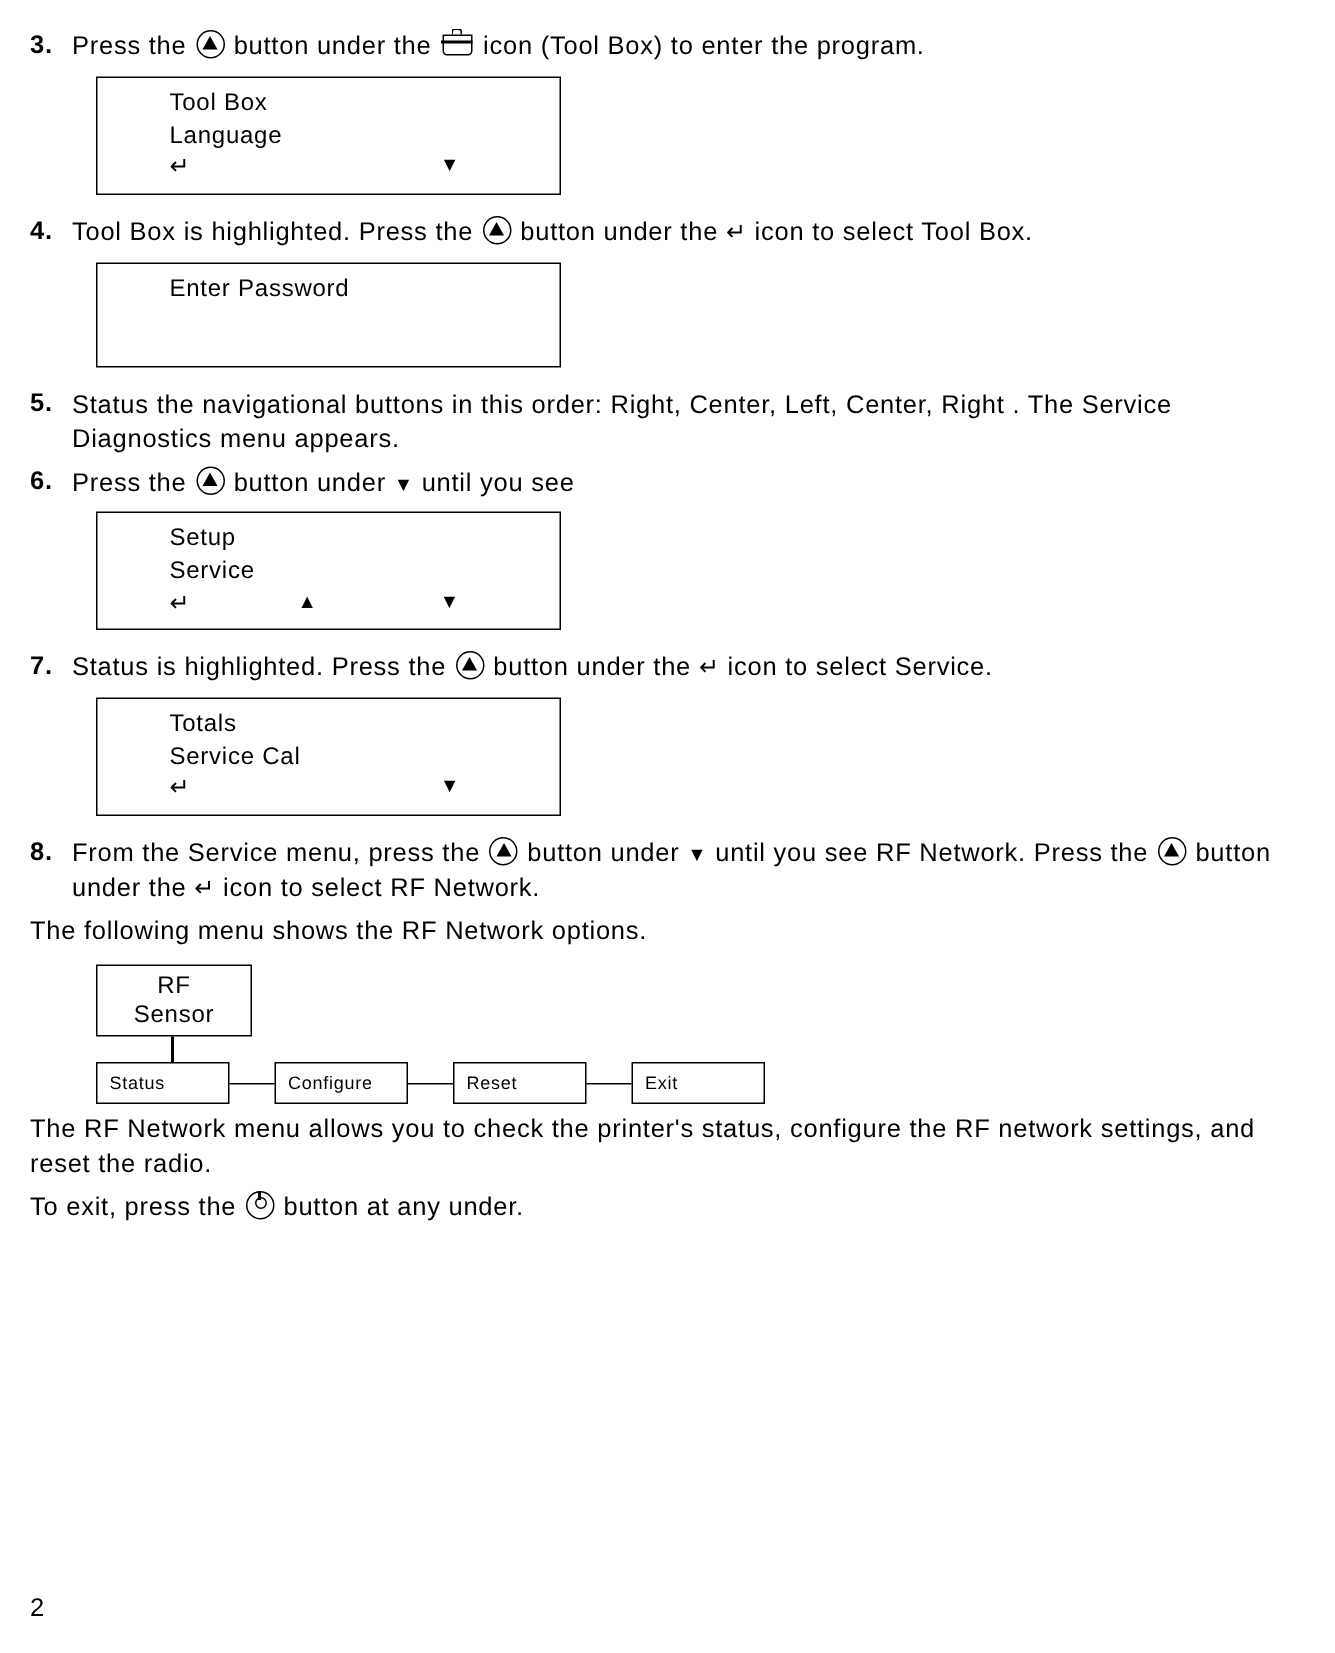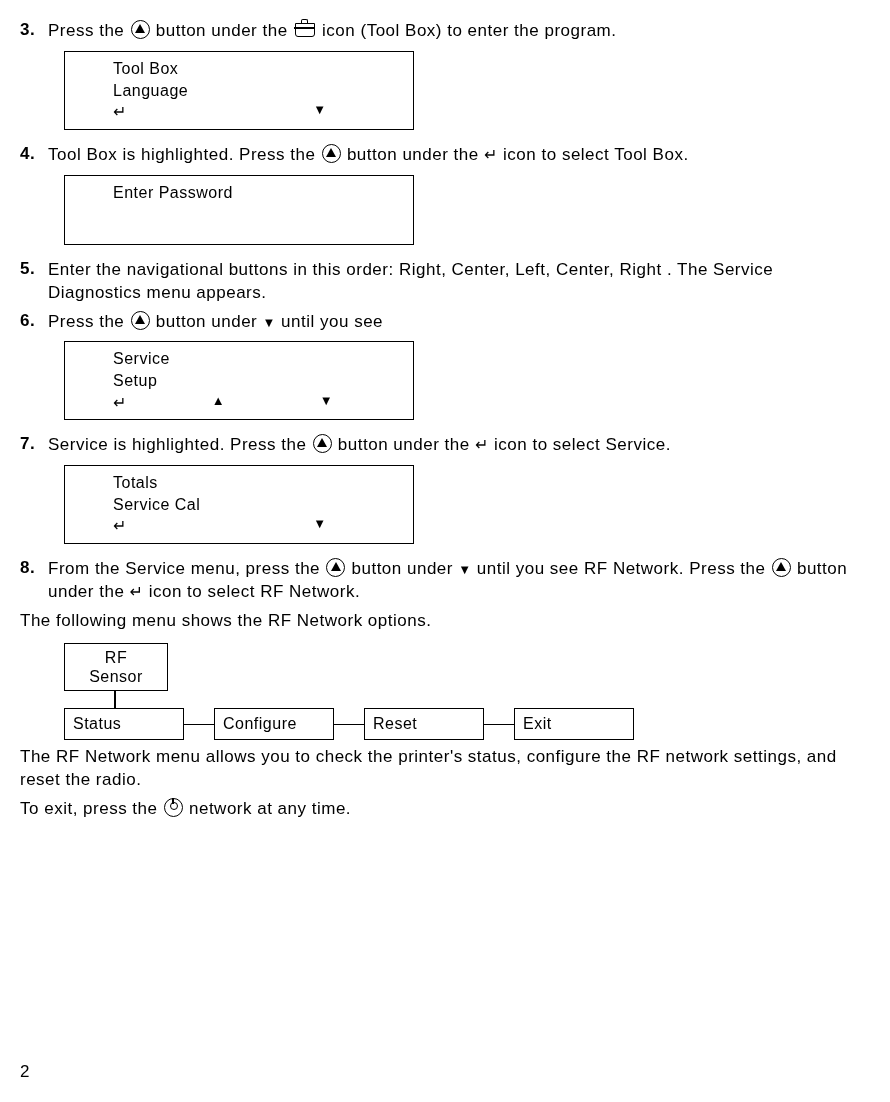--- a/index.html
+++ b/index.html
@@ -19,21 +19,21 @@
   .step-num {
     font-weight: bold;
     min-width: 28px;
   }
   .step-body {
     flex: 1;
     line-height: 1.35;
   }
   .display-box {
     border: 1.5px solid #000;
-    width: 350px;
+    width: 310px;
     margin: 8px 0 14px 44px;
     padding: 6px 10px 6px 48px;
     font-size: 16px;
     line-height: 1.35;
     box-sizing: border-box;
   }
   .display-box .row3 {
     display: flex;
     justify-content: space-between;
     padding-right: 40px;
@@ -127,23 +127,23 @@
     height: 17px;
     background: #000;
   }
   .tree-row {
     display: flex;
     margin-top: 17px;
     position: relative;
   }
   .tree-box {
     border: 1.5px solid #000;
-    width: 120px;
+    width: 89px;
     padding: 6px 8px;
-    font-size: 16px;
+    font-size: 12px;
     box-sizing: border-box;
   }
   .tree-hconn {
     width: 30px;
     border-top: 1.5px solid #000;
     align-self: center;
   }
   .page-num {
     position: absolute;
     bottom: 20px;
@@ -184,55 +184,55 @@
     <span> icon to select Tool Box.</span>
   </div>
 </div>
 <div class="display-box" style="height:70px;">
   <div>Enter Password</div>
 </div>
 
 <div class="step">
   <div class="step-num">5.</div>
   <div class="step-body">
-    <span>Enter the navigational buttons in this order:  </span>
+    <span>Status the navigational buttons in this order:  </span>
     <span class="bold">Right</span><span>, </span>
     <span class="bold">Center</span><span>, </span>
     <span class="bold">Left</span><span>, </span>
     <span class="bold">Center</span><span>, </span>
     <span class="bold">Right</span>
     <span>.  The Service Diagnostics menu appears.</span>
   </div>
 </div>
 
 <div class="step">
   <div class="step-num">6.</div>
   <div class="step-body">
     <span>Press the </span>
     <span class="icon-btn tri"></span>
     <span> button under </span>
     <span class="down-tri">▼</span>
     <span> until you see</span>
   </div>
 </div>
 <div class="display-box">
+  <div>Setup</div>
   <div>Service</div>
-  <div>Setup</div>
   <div class="row3">
     <span class="enter-sym">↵</span>
     <span class="up-tri" style="margin-left:55px;">▲</span>
     <span class="down-tri" style="margin-left:65px;">▼</span>
     <span></span>
   </div>
 </div>
 
 <div class="step">
   <div class="step-num">7.</div>
   <div class="step-body">
-    <span>Service is highlighted.  Press the </span>
+    <span>Status is highlighted.  Press the </span>
     <span class="icon-btn tri"></span>
     <span> button under the </span>
     <span class="enter-sym">↵</span>
     <span> icon to select Service.</span>
   </div>
 </div>
 <div class="display-box">
   <div>Totals</div>
   <div>Service Cal</div>
   <div class="row3">
@@ -273,16 +273,16 @@
     <div class="tree-box">Reset</div>
     <div class="tree-hconn"></div>
     <div class="tree-box">Exit</div>
   </div>
 </div>
 
 <div class="para">The RF Network menu allows you to check the printer's status, configure the RF network settings, and reset the radio.</div>
 <div class="para">
   <span>To exit, press the </span>
   <span class="icon-btn feed"></span>
-  <span> network at any time.</span>
+  <span> button at any under.</span>
 </div>
 
 <div class="page-num">2</div>
 
 </body></html>

